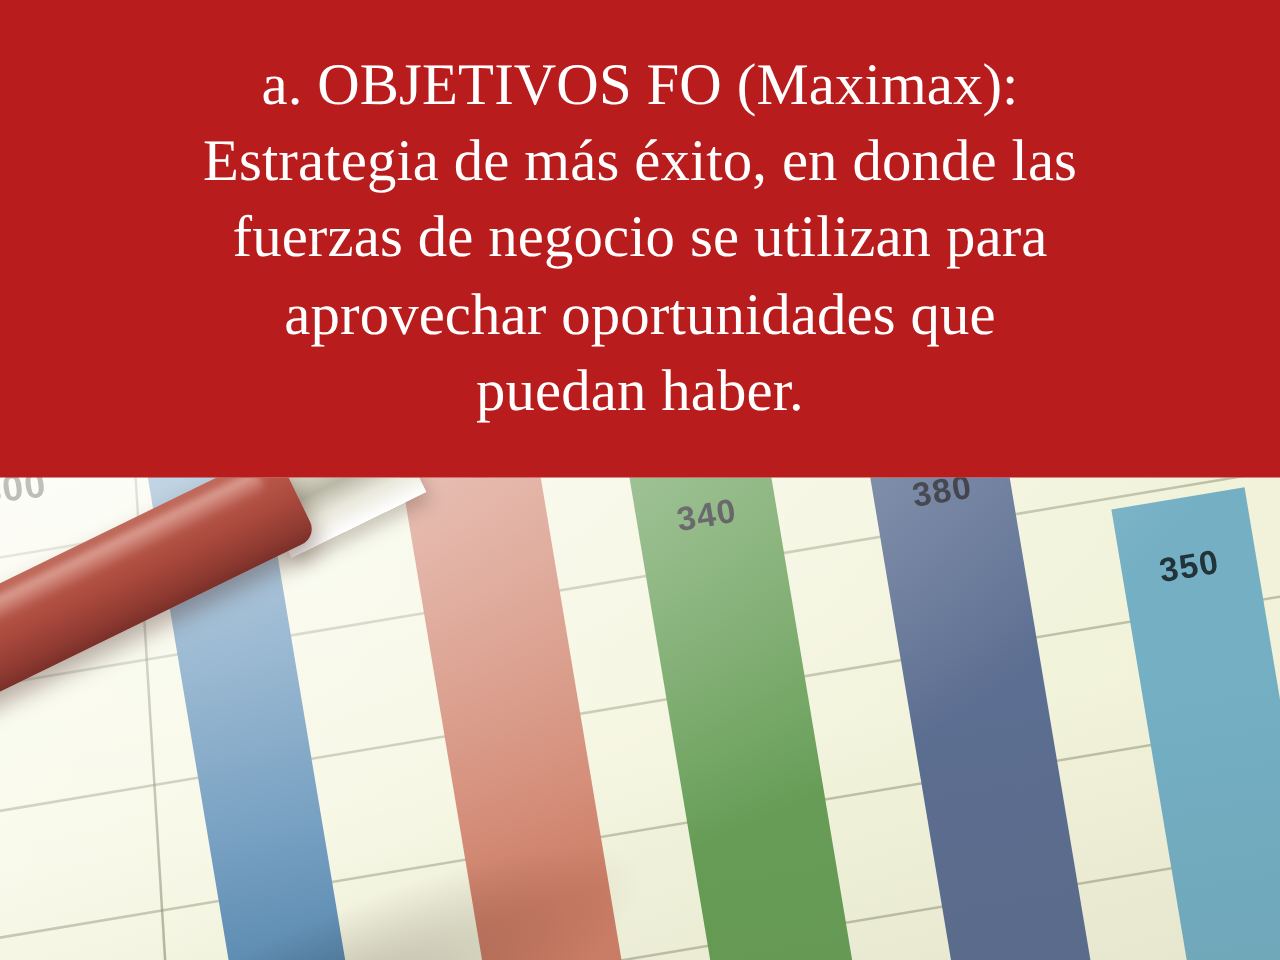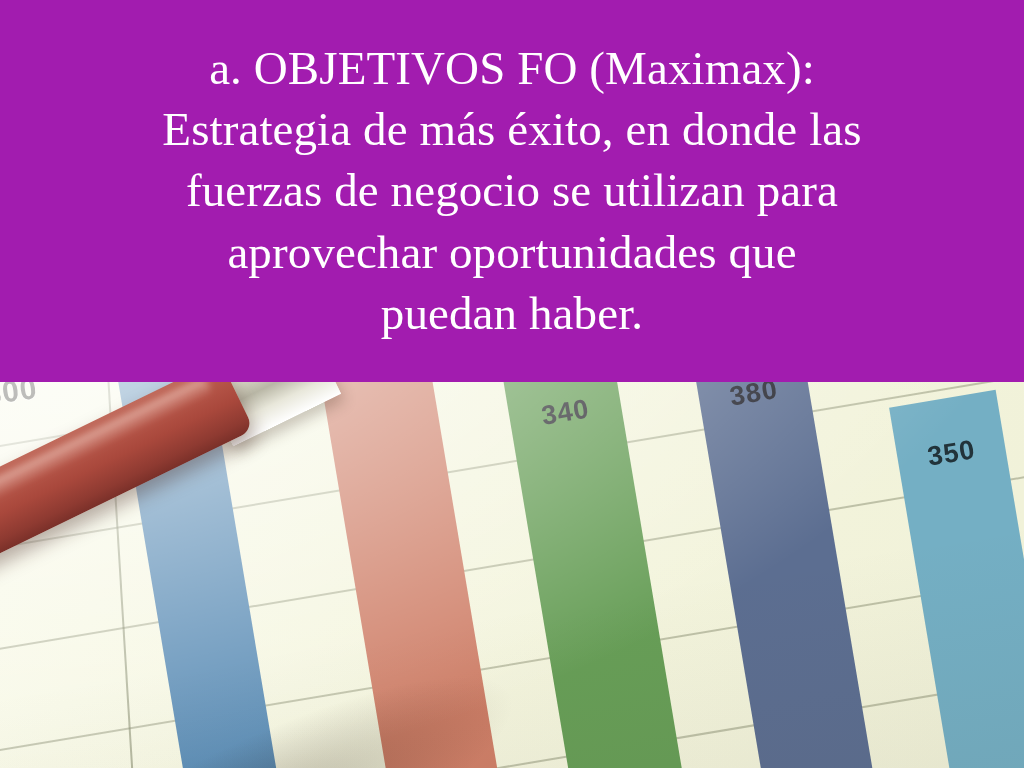--- a/index.html
+++ b/index.html
@@ -7,21 +7,21 @@
   body{
     width:1024px;height:768px;overflow:hidden;
     background:#f3f4e2;
     font-family:"Liberation Serif", serif;
   }
   .slide{position:relative;width:1024px;height:768px;overflow:hidden;}
 
   
   .title-band{
     position:absolute;left:0;top:0;width:1024px;height:382px;
-    background:#a21caf;
+    background:#b91c1c;
     display:flex;align-items:center;justify-content:center;
     z-index:40;
   }
   .title-text{
     color:#ffffff;
     font-family:"Liberation Serif", serif;
     font-size:47px;
     line-height:1.30;
     text-align:center;
     letter-spacing:.1px;

